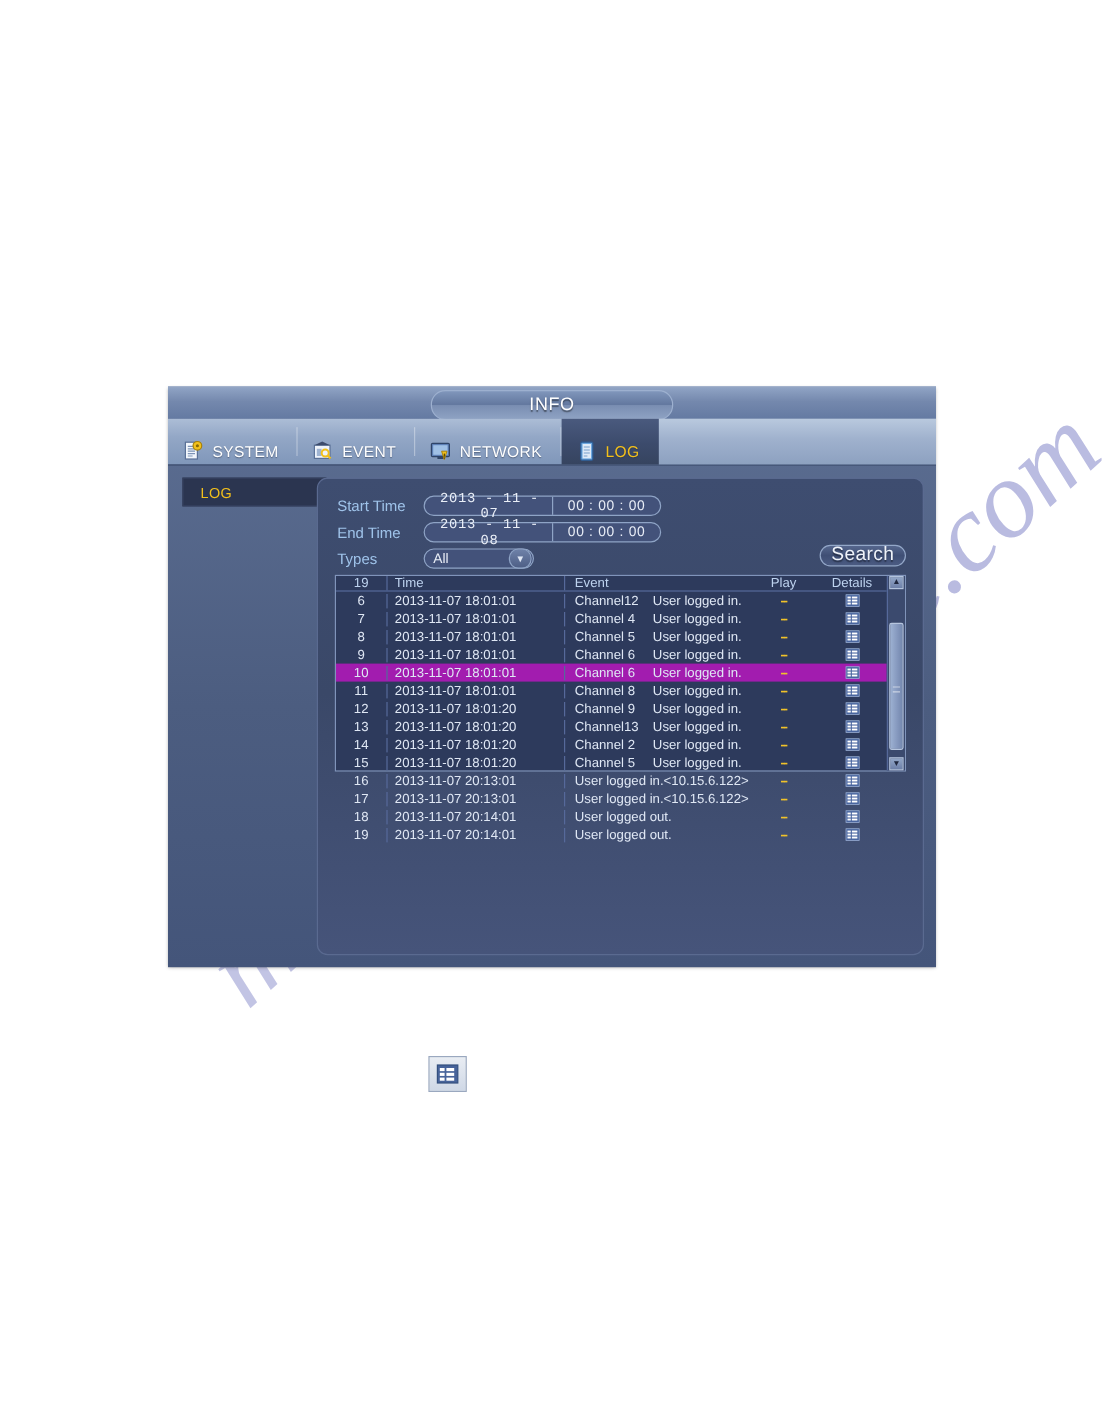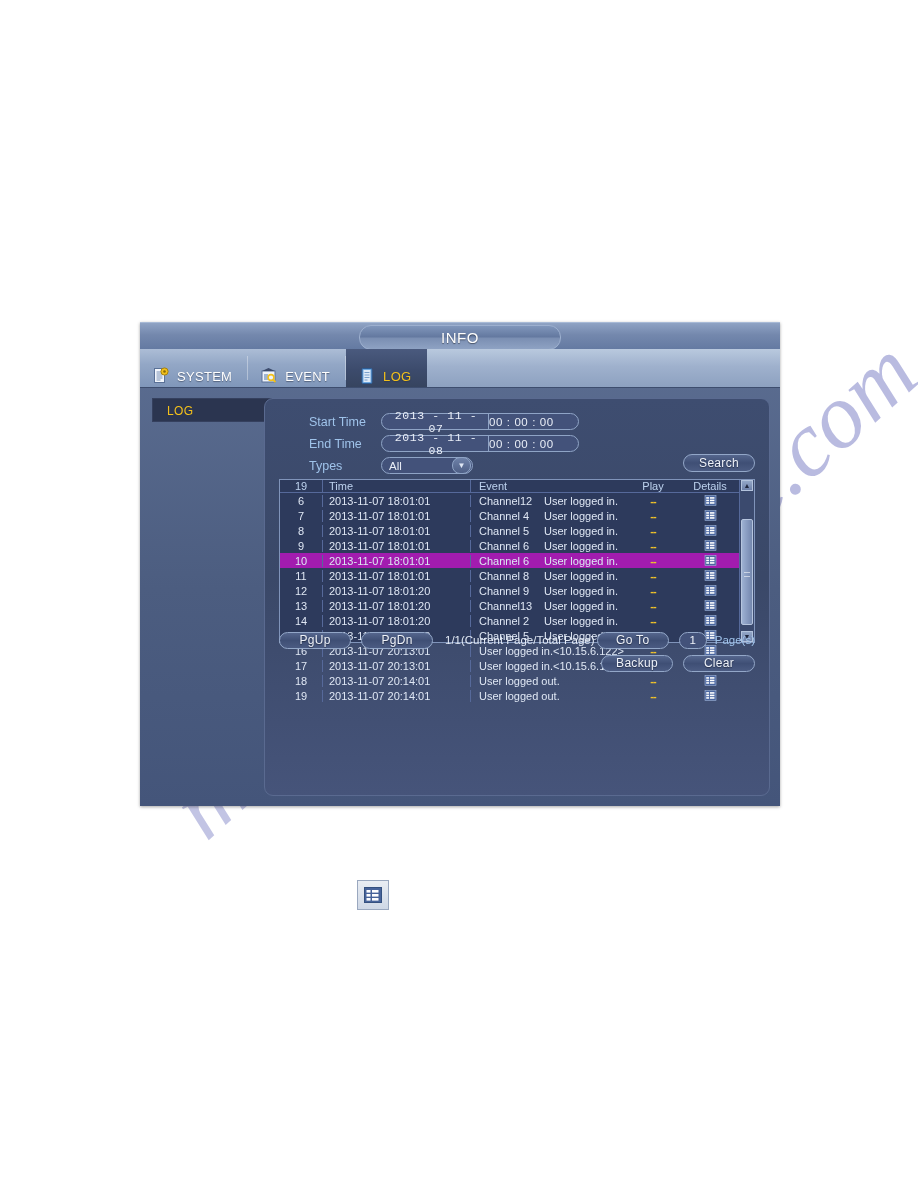--- a/index.html
+++ b/index.html
@@ -77,56 +77,56 @@
   .panel{
     position:absolute;left:124px;top:10px;right:10px;bottom:12px;
     background:linear-gradient(180deg,#3e4d70 0%,#3a4868 45%,#46547a 100%);
     border-radius:9px;border:1px solid #566party;
     border:1px solid #55periods;
     border:1px solid #556somewhere;
   }
   .panel{border:1px solid #5a6a90;}
 
   
-  .formrow{position:absolute;display:flex;align-items:center;margin-left:28px;}
+  .formrow{position:absolute;display:flex;align-items:center;}
   .lbl{color:#9fc3ea;font-size:12.5px;}
   #r-start{left:16px;top:14px;}
   #r-end  {left:16px;top:36px;}
   #r-types{left:16px;top:58px;}
 
   .lbl-start{width:64px;}
   .field{
     margin-left:8px;height:17px;border-radius:9px;
     border:1px solid #8fa4c6;background:#43527a;
     display:flex;align-items:center;color:#e9eef7;font-size:11.5px;
     box-sizing:border-box;
   }
   .date-field{width:198px;}
   .date-part{width:104px;text-align:center;padding-left:2px;letter-spacing:.6px;font-family:Liberation Mono, monospace;}
   .time-sep{width:1px;align-self:stretch;background:#8fa4c6;}
-  .time-part{flex:1;letter-spacing:.6px;}
+  .time-part{flex:1;text-align:center;letter-spacing:.6px;}
 
   .select{
     margin-left:8px;width:92px;height:17px;border-radius:9px;
     border:1px solid #8fa4c6;background:#43527a;
     display:flex;align-items:center;justify-content:space-between;
     color:#e9eef7;font-size:11.5px;box-sizing:border-box;padding-left:7px;
   }
   .select .caret{
     width:17px;height:15px;margin-right:1px;border-radius:8px;
     background:linear-gradient(180deg,#6e81a8,#4e5f86);
     border:1px solid #8fa4c6;display:flex;align-items:center;justify-content:center;
     color:#dfe7f4;font-size:8px;line-height:1;
   }
 
   
   .btn{
     height:17px;border-radius:9px;border:1px solid #93a7c8;
     background:linear-gradient(180deg,#55668d 0%,#3f4f75 50%,#4b5b82 100%);
-    color:#eef2f9;font-size:12px;
+    color:#eef2f9;font-size:16px;
     display:inline-flex;align-items:center;justify-content:center;
     box-sizing:border-box;letter-spacing:.3px;
     text-shadow:0 1px 1px rgba(20,25,40,.6);
   }
   #btn-search{position:absolute;right:14px;top:55px;width:72px;height:18px;}
 
   
   .table-wrap{
     position:absolute;left:14px;right:14px;top:80px;height:164px;
     background:#2d3a5c;border:1px solid #8094ba;box-sizing:border-box;
@@ -234,20 +234,33 @@
           <rect x="2" y="4" width="13" height="11" fill="#eef3fa" stroke="#5a7197"></rect>
           <path d="M2 4 L8.5 1 L15 4 Z" fill="#3c4b6c"></path>
           <rect x="4" y="7" width="4" height="6" fill="#9fb4d2"></rect>
           <circle cx="11" cy="10.5" r="2.9" fill="none" stroke="#f2c11c" stroke-width="1.6"></circle>
           <line x1="13" y1="12.5" x2="15.5" y2="15" stroke="#f2c11c" stroke-width="1.8"></line>
         </svg>
       </span>
       <span>EVENT</span>
     </div>
 
+    <div class="tab">
+      <span class="ic">
+        <svg viewBox="0 0 18 18" width="18" height="18">
+          <rect x="1.5" y="2.5" width="15" height="11" rx="1" fill="#5d7fb5" stroke="#2f4468"></rect>
+          <rect x="3" y="4" width="12" height="8" fill="#9fc0e6"></rect>
+          <rect x="6.5" y="13.5" width="5" height="2" fill="#2f4468"></rect>
+          <path d="M10 9 L14.5 9 L12.25 16 Z" fill="#f2c11c" stroke="#a8820a" stroke-width=".8"></path>
+          <rect x="11.8" y="11" width="1" height="2.6" fill="#5b4604"></rect>
+          <rect x="11.8" y="14.2" width="1" height="1" fill="#5b4604"></rect>
+        </svg>
+      </span>
+      <span>NETWORK</span>
+    </div>
 
     <div class="tab active">
       <span class="ic">
         <svg viewBox="0 0 18 18" width="18" height="18">
           <rect x="4" y="1.5" width="10" height="15" rx="1" fill="#6ea8e0" stroke="#2d5d96"></rect>
           <rect x="5.5" y="3" width="7" height="12" fill="#dfeaf7"></rect>
           <g stroke="#7aa0cc" stroke-width="1">
             <line x1="6.5" y1="5.5" x2="11.5" y2="5.5"></line>
               <line x1="6.5" y1="8" x2="11.5" y2="8"></line>
             <line x1="6.5" y1="10.5" x2="11.5" y2="10.5"></line>
@@ -556,34 +569,20 @@
             </div>
           <div class="strack">
             <div class="sthumb"></div>
           </div>
           <div class="sarr">
               <span>▼</span>
             </div>
         </div>
       </div>
 
-      <div class="foot">
-        <div class="foot-r1">
-          <div class="btn" id="btn-pgup">PgUp</div>
-          <div class="btn" id="btn-pgdn">PgDn</div>
-          <span class="pageinfo">1/1(Current Page/Total Page)</span>
-          <div class="btn" id="btn-goto">Go To</div>
-          <div class="pagenum">1</div>
-          <span class="pages-lbl">Page(s)</span>
-        </div>
-        <div class="foot-r2">
-          <div class="btn" id="btn-backup">Backup</div>
-          <div class="btn" id="btn-clear">Clear</div>
-        </div>
-      </div>
 
     </div>
   </div>
 </div>
 
 <div id="loose-icon">
   <svg viewBox="0 0 20 18" width="20" height="18">
     <rect x="1.5" y="1.5" width="17" height="15" fill="#47639a" stroke="#34507f"></rect>
     <rect x="3.5" y="4" width="4" height="2.6" fill="#ffffff"></rect>
     <rect x="9" y="4" width="6.5" height="2.6" fill="#ffffff"></rect>

